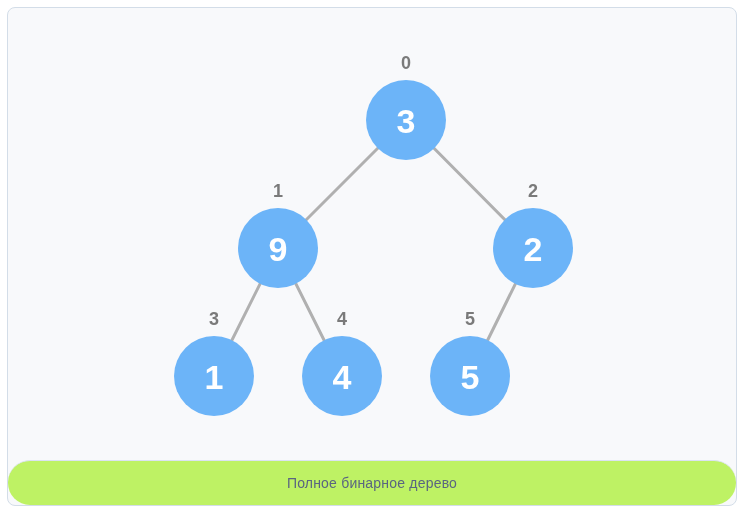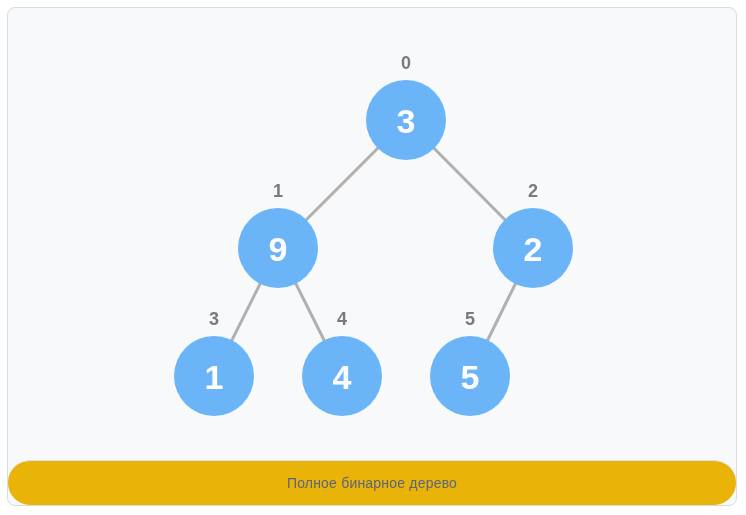--- a/index.html
+++ b/index.html
@@ -59,21 +59,21 @@
     fill: #7a7a7a;
     font-family: "Liberation Sans", sans-serif;
     font-size: 18px;
     font-weight: bold;
     text-anchor: middle;
     dominant-baseline: central;
   }
   #tree-footer {
     flex: 0 0 auto;
     height: 44px;
-    background: #eab308;
+    background: #bef264;
     border-top: 1px solid #dbe3f2;
     display: flex;
     align-items: center;
     justify-content: center;
     border-radius: 22px;
   }
   #tree-caption {
     color: #5a6580;
     font-family: "Liberation Sans", sans-serif;
     font-size: 14px;

